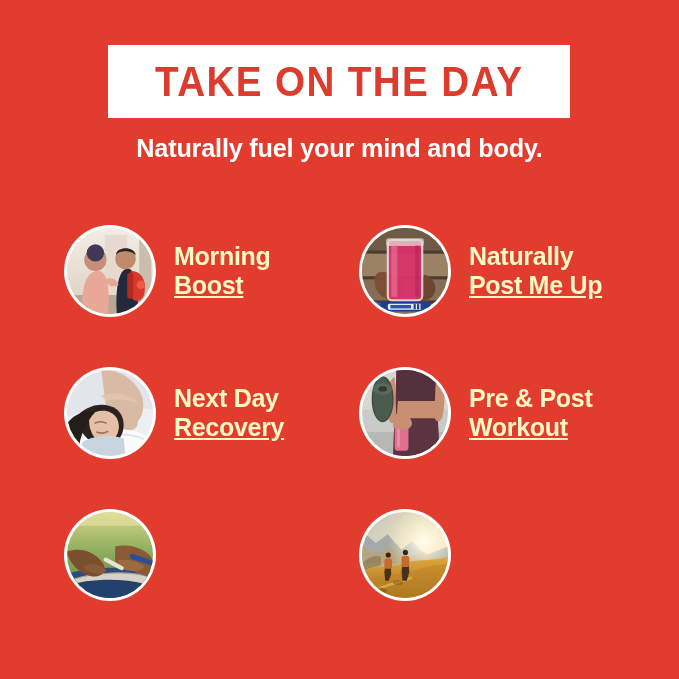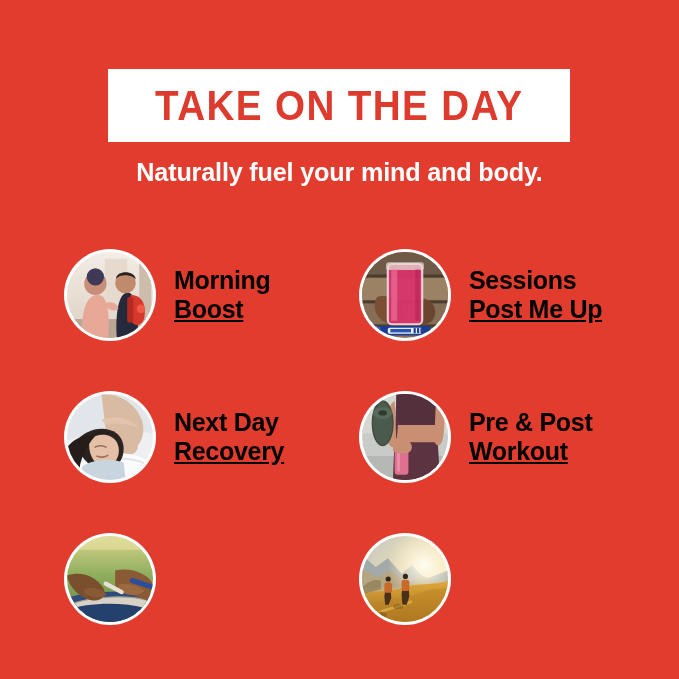--- a/index.html
+++ b/index.html
@@ -2,21 +2,21 @@
 <html><head>
 <meta charset="utf-8">
 <style>
   html,body{margin:0;padding:0;}
   body{
     width:679px;height:679px;
     background:#E23C2E;
     font-family:"Liberation Sans", sans-serif;
     overflow:hidden;
   }
-  .poster{position:relative;width:679px;height:484px;background:#E23C2E;margin-top:24px;}
+  .poster{position:relative;width:679px;height:484px;background:#E23C2E;}
 
   
   .banner{
     position:absolute;left:108px;top:45px;width:462px;height:73px;
     background:#FFFFFF;
     display:flex;align-items:center;justify-content:center;
   }
   .banner-title{
     color:#DC3B2D;
     font-size:42px;
@@ -57,21 +57,21 @@
     position:relative;
   }
   .thumb-inner{
     width:100%;height:100%;border-radius:50%;
     overflow:hidden;position:relative;
   }
   .thumb-inner svg{display:block;width:100%;height:100%;}
 
   .cell-label{
     margin-left:18px;
-    color:#000000;
+    color:#fef9c3;
     font-size:25px;
     font-weight:bold;
     line-height:1.16;
     letter-spacing:-0.3px;
   }
   .cell-label .l2{display:block;text-decoration:underline;}
 </style>
 </head>
 <body>
 
@@ -141,21 +141,21 @@
             <rect x="30" y="88" width="40" height="7" rx="2" fill="#E9EEF7"></rect>
             <rect x="33" y="89.5" width="24" height="4" fill="#2A54B0"></rect>
             <rect x="60" y="88.5" width="2.5" height="6" fill="#1C3E92"></rect>
             <rect x="64" y="88.5" width="2.5" height="6" fill="#1C3E92"></rect>
             <rect x="68" y="88.5" width="2.5" height="6" fill="#1C3E92"></rect>
             <path d="M12 84 C8 88 10 96 18 96 L22 88 Z" fill="#3A63C8"></path>
           </svg>
         </div>
       </div>
       <div class="cell-label">
-        <span>Sessions</span>
+        <span>Naturally</span>
         <span class="l2">Post Me Up</span>
       </div>
     </div>
 
     <div class="cell">
       <div class="thumb">
         <div class="thumb-inner">
           <svg viewBox="0 0 100 100" preserveAspectRatio="xMidYMid slice" aria-hidden="true">
             <rect width="100" height="100" fill="#EDEFF2"></rect>
             <path d="M0 0 L100 0 L100 46 C70 40 30 44 0 54 Z" fill="#E2E5E9"></path>

